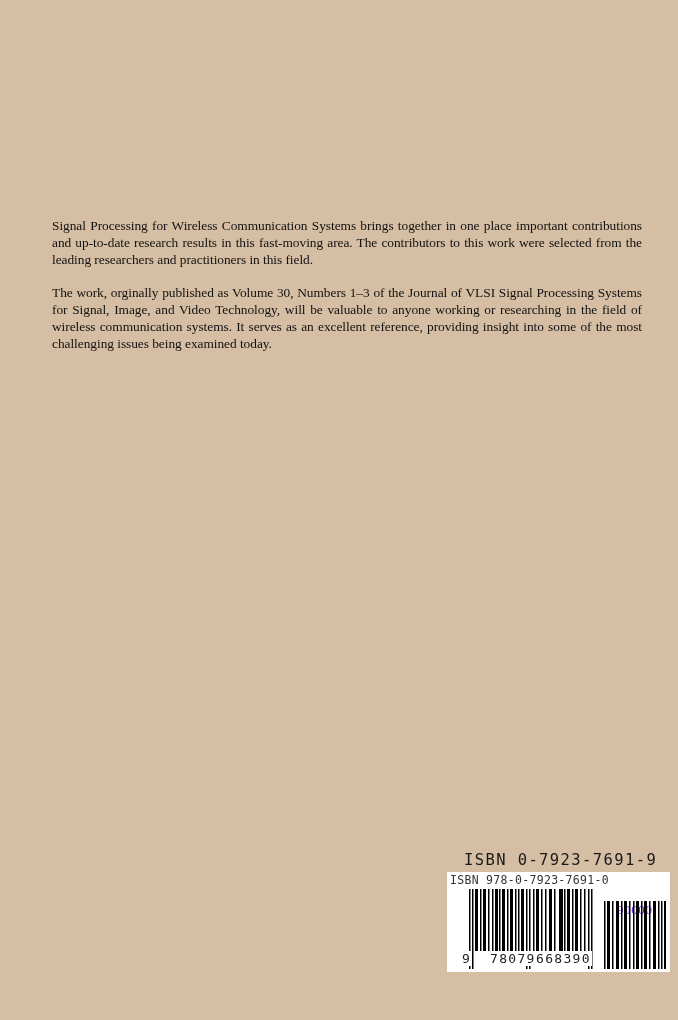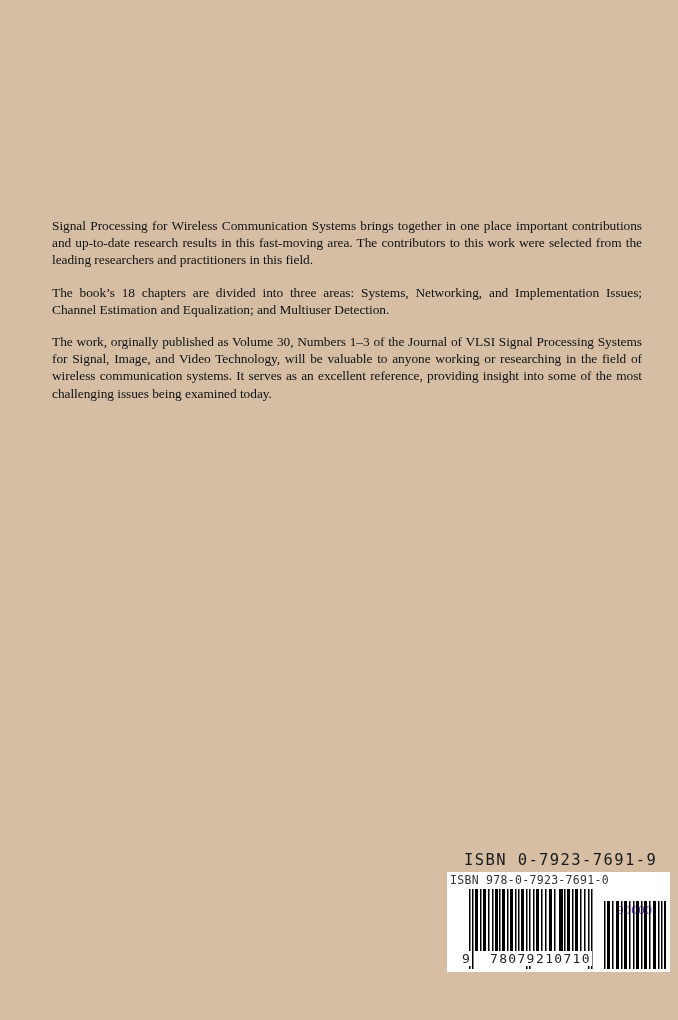--- a/index.html
+++ b/index.html
@@ -77,21 +77,20 @@
     .digits span { background: #fff; padding: 0 1px; }
     .digits .first { position: absolute; left: 0; top: 0; }
     .digits .grp1 { position: absolute; left: 13px; top: 0; letter-spacing: 1.3px; padding-left: 16px; }
     .digits .grp2 { position: absolute; left: 74px; top: 0; letter-spacing: 1.3px; }
   </style>
 </head>
 <body>
 
 <div class="blurb">
   <p>Signal Processing for Wireless Communication Systems brings together in one place important contributions and up-to-date research results in this fast-moving area. The contributors to this work were selected from the leading researchers and practitioners in this field.</p>
-  <p>The book’s 18 chapters are divided into three areas: Systems, Networking, and Implementation Issues; Channel Estimation and Equalization; and Multiuser Detection.</p>
   <p>The work, orginally published as Volume 30, Numbers 1–3 of the Journal of VLSI Signal Processing Systems for Signal, Image, and Video Technology, will be valuable to anyone working or researching in the field of wireless communication systems. It serves as an excellent reference, providing insight into some of the most challenging issues being examined today.</p>
 </div>
 
 <div class="isbn-title">ISBN 0-7923-7691-9</div>
 
 <div class="barcode-box">
   <div class="isbn13">ISBN 978-0-7923-7691-0</div>
   <div class="addon-label">90000</div>
 
   <svg class="bars-main" viewBox="0 0 124 80" preserveAspectRatio="none">
@@ -148,15 +147,15 @@
       <rect x="49" y="0" width="3" height="68"></rect>
       <rect x="54" y="0" width="1.5" height="68"></rect>
       <rect x="57" y="0" width="1.5" height="68"></rect>
       <rect x="60" y="0" width="2" height="68"></rect>
     </g>
   </svg>
 
   <div class="digits">
     <span class="first">9</span>
     <span class="grp1">780792</span>
-    <span class="grp2">210710</span>
+    <span class="grp2">668390</span>
   </div>
 </div>
 
 </body></html>

